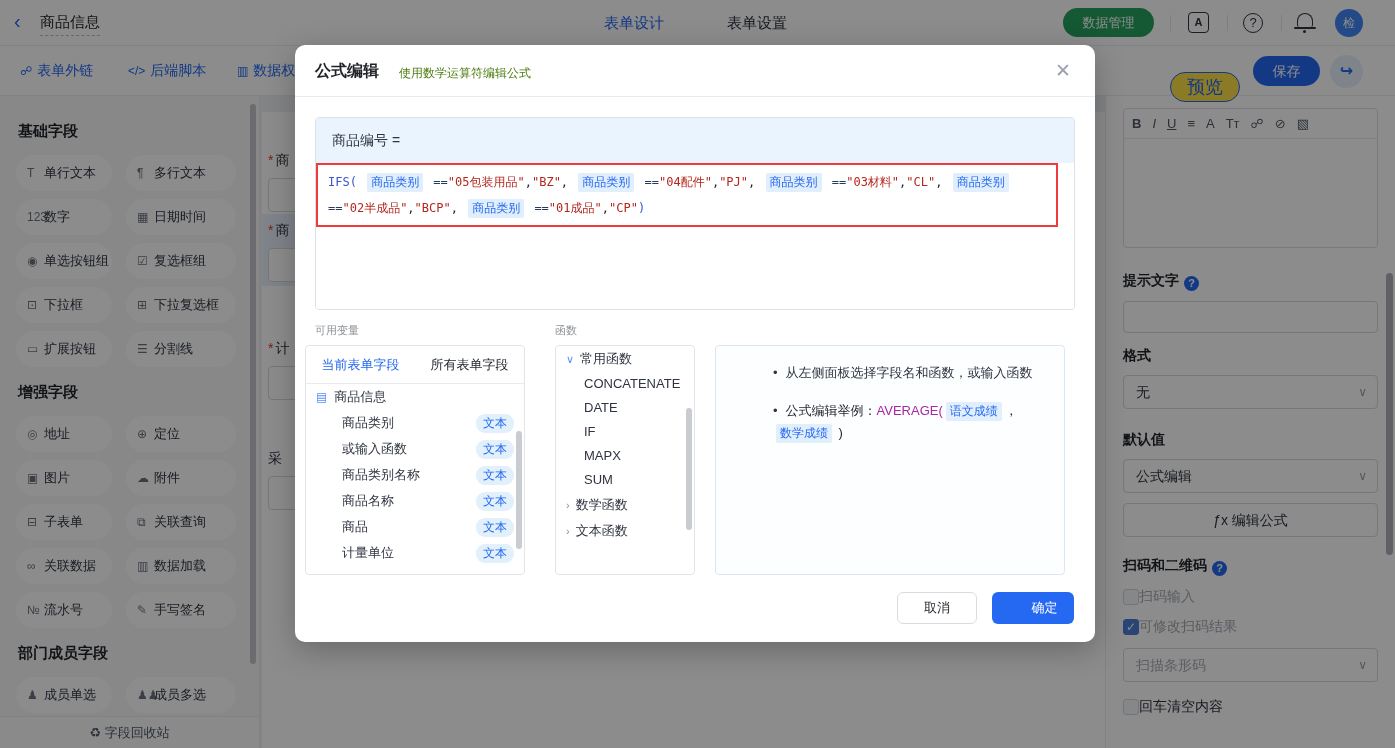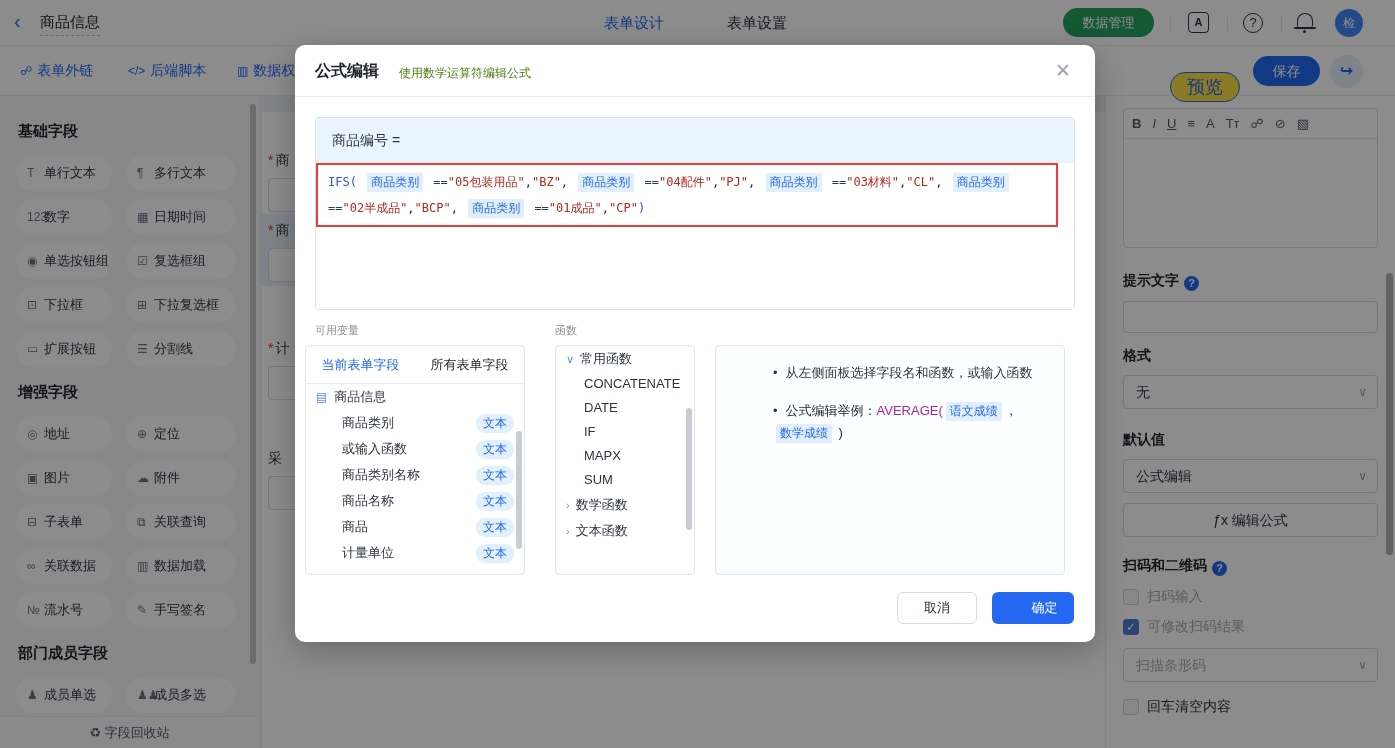--- a/index.html
+++ b/index.html
@@ -63,21 +63,21 @@
   .ed-bar { height:30px; border-bottom:1px solid #e8eaee; display:flex; align-items:center; padding:0 8px; gap:11px; color:#4e5969; font-size:13px; }
   .ed-ic { cursor:pointer; }
   .ed-b{font-weight:bold}.ed-i{font-style:italic}.ed-u{text-decoration:underline}
   .r-lab { font-size:14px; font-weight:bold; color:#1f2329; margin:14px 0 10px; }
   .q-ic { display:inline-block; width:15px; height:15px; background:#2468f2; border-radius:50%; color:#fff; font-size:11px; font-weight:bold; text-align:center; line-height:15px; vertical-align:-2px; margin-left:5px; }
   .r-input { width:100%; height:32px; border:1px solid #d9d9d9; border-radius:4px; background:#fff; }
   .r-select { position:relative; width:100%; height:34px; border:1px solid #d9d9d9; border-radius:4px; background:#fff; font-size:14px; color:#2e3440; line-height:32px; padding-left:12px; cursor:pointer; }
   .r-select .chev { position:absolute; right:10px; top:0; color:#9aa0a8; font-size:12px; }
   .r-select.dis { color:#a8abb2; }
   .fx-btn { width:100%; height:34px; border:1px solid #d9d9d9; border-radius:4px; background:#fff; text-align:center; line-height:32px; font-size:14px; color:#2e3440; cursor:pointer; margin-top:10px; }
-  .cb-row { display:flex; align-items:center; gap:8px; margin:12px 0; font-size:14px; color:#a3a8b0; }
+  .cb-row { display:flex; align-items:center; margin:12px 0; font-size:14px; color:#a3a8b0; }
   .cb { width:16px; height:16px; border:1px solid #d0d3d9; border-radius:3px; background:#f5f6f7; }
   .cb.on { background:#4d7fd6; border-color:#4d7fd6; color:#fff; font-size:12px; text-align:center; line-height:15px; }
   .page-scroll { position:absolute; right:2px; top:273px; width:7px; height:282px; background:#aeb1b6; border-radius:4px; z-index:1; }
 
   
   .overlay { position:absolute; inset:0; background:rgba(0,0,0,0.45); z-index:40; }
   .modal { position:absolute; left:295px; top:45px; width:800px; height:597px; background:#fff; border-radius:10px; box-shadow:0 8px 30px rgba(0,0,0,.25); z-index:50; }
   .m-hdr { height:52px; border-bottom:1px solid #e9ebee; position:relative; }
   .m-title { position:absolute; left:20px; top:16px; font-size:16px; font-weight:bold; color:#1f2329; }
   .m-sub { position:absolute; left:104px; top:20px; font-size:12px; color:#4d7c0f; }

